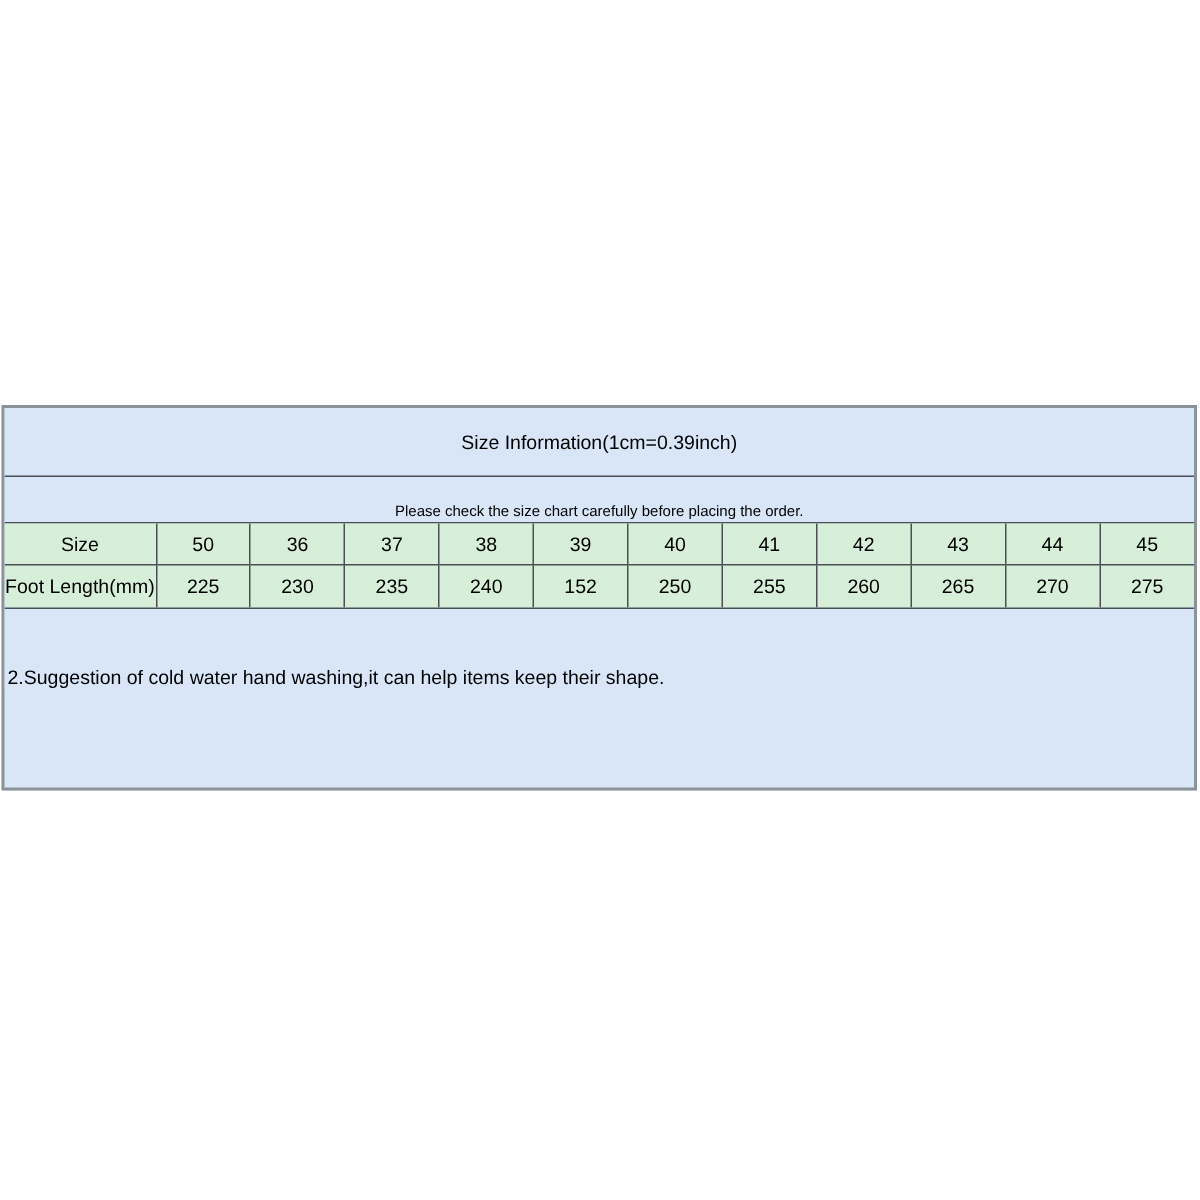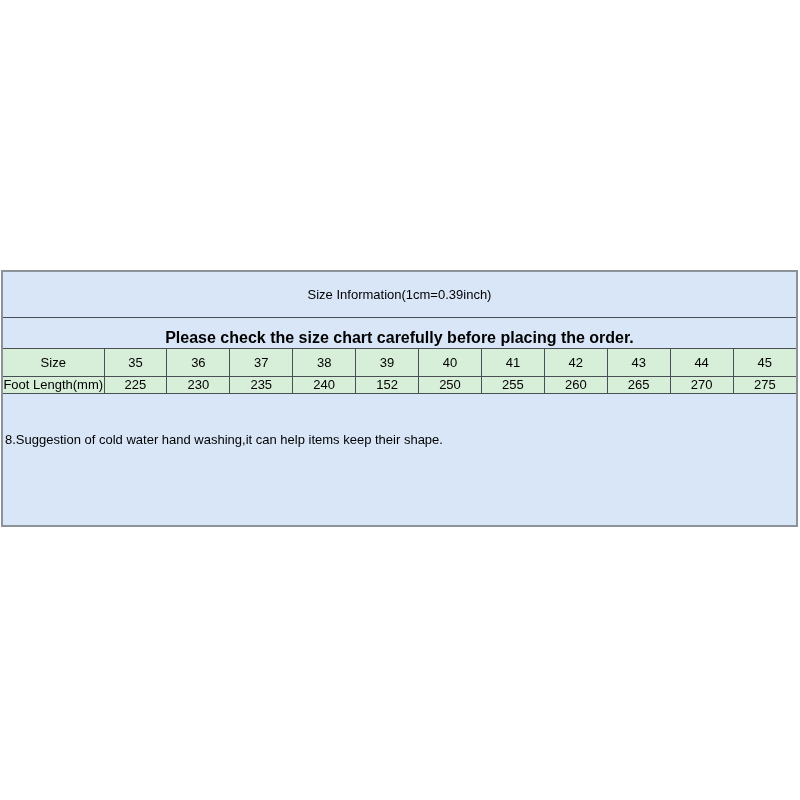--- a/index.html
+++ b/index.html
@@ -34,42 +34,41 @@
     font-size: 13px;
     background: var(--blue-bg);
   }
   .row-subtitle {
     height: 32px;
     border-top: 1px solid var(--grid-border);
     border-bottom: 1px solid var(--grid-border);
     display: flex;
     align-items: flex-end;
     justify-content: center;
-    font-size: 16px;
+    font-size: 10px;
     padding-bottom: 1px;
     background: var(--blue-bg);
-    font-weight: bold;
   }
   table.size-table {
     width: 100%;
     border-collapse: collapse;
     border-style: hidden; 
     table-layout: fixed;
     background: var(--green-bg);
     padding-left: 45px;
   }
   table.size-table td {
     border: 1px solid var(--grid-border);
     text-align: center;
     vertical-align: middle;
     font-size: 13px;
     padding: 0;
   }
   tr.r-size td { height: 27px; }
-  tr.r-foot td { height: 17px; }
+  tr.r-foot td { height: 29px; }
   .attention {
     border-top: 1px solid var(--grid-border);
     background: var(--blue-bg);
     padding: 38px 4px 0 2px;
     font-size: 13px;
     line-height: 16px;
   }
 </style>
 </head>
 <body>
@@ -91,21 +90,21 @@
         <col>
         <col>
         <col>
         <col>
         <col>
         <col>
     </colgroup>
     <tbody>
       <tr class="r-size">
         <td>Size</td>
-        <td>35</td>
+        <td>50</td>
         <td>36</td>
         <td>37</td>
         <td>38</td>
         <td>39</td>
         <td>40</td>
         <td>41</td>
         <td>42</td>
         <td>43</td>
         <td>44</td>
         <td>45</td>
@@ -121,16 +120,16 @@
         <td>255</td>
         <td>260</td>
         <td>265</td>
         <td>270</td>
         <td>275</td>
       </tr>
     </tbody>
   </table>
 
   <div class="attention">
-    <div>8.Suggestion of cold water hand washing,it can help items keep their shape.</div>
+    <div>2.Suggestion of cold water hand washing,it can help items keep their shape.</div>
   </div>
 
 </div>
 
 </body></html>

